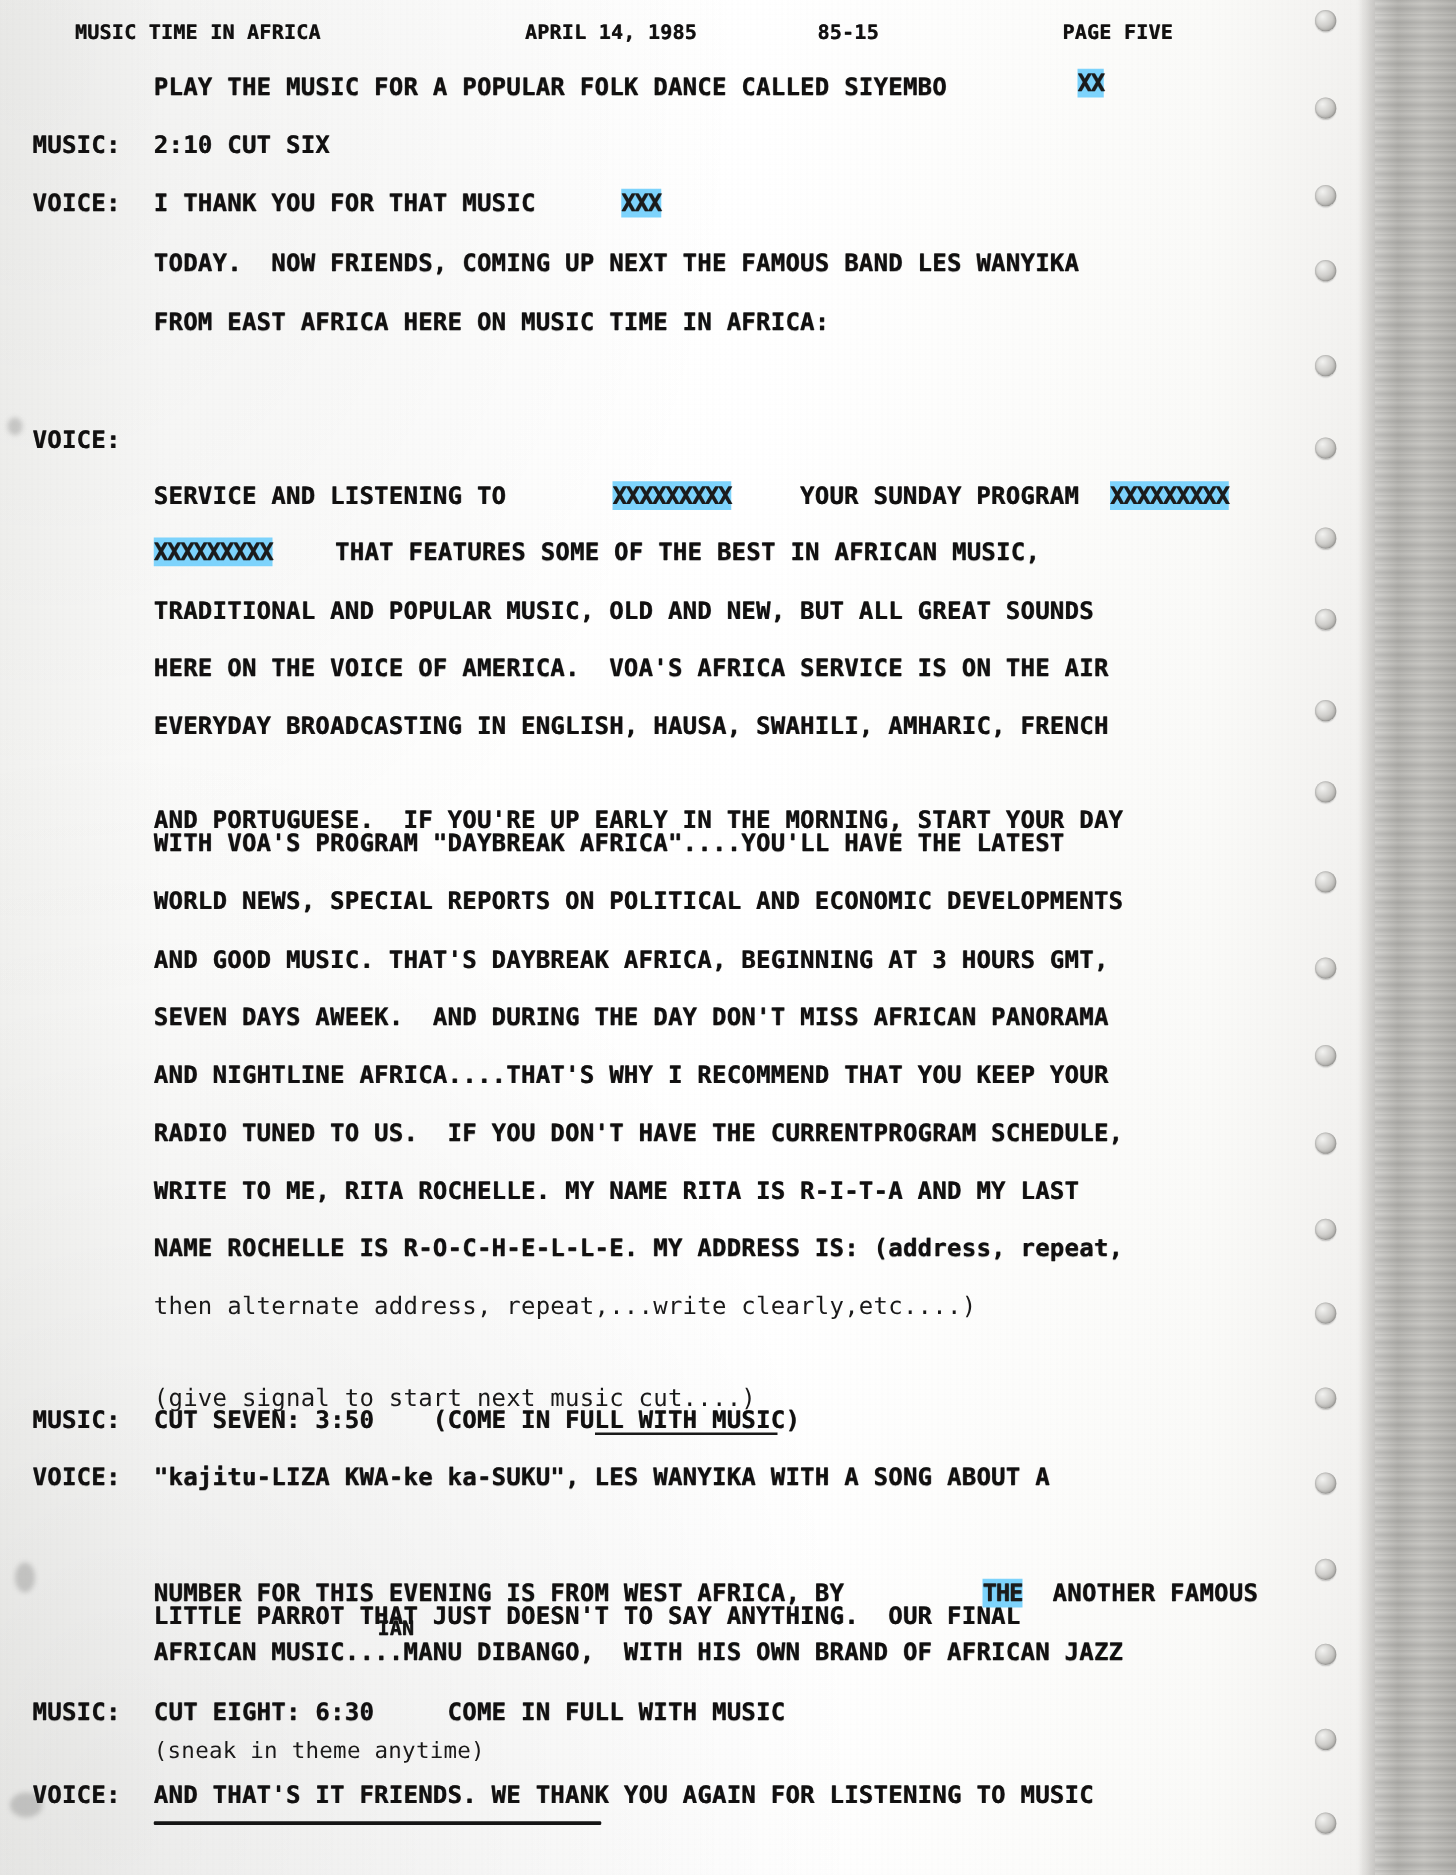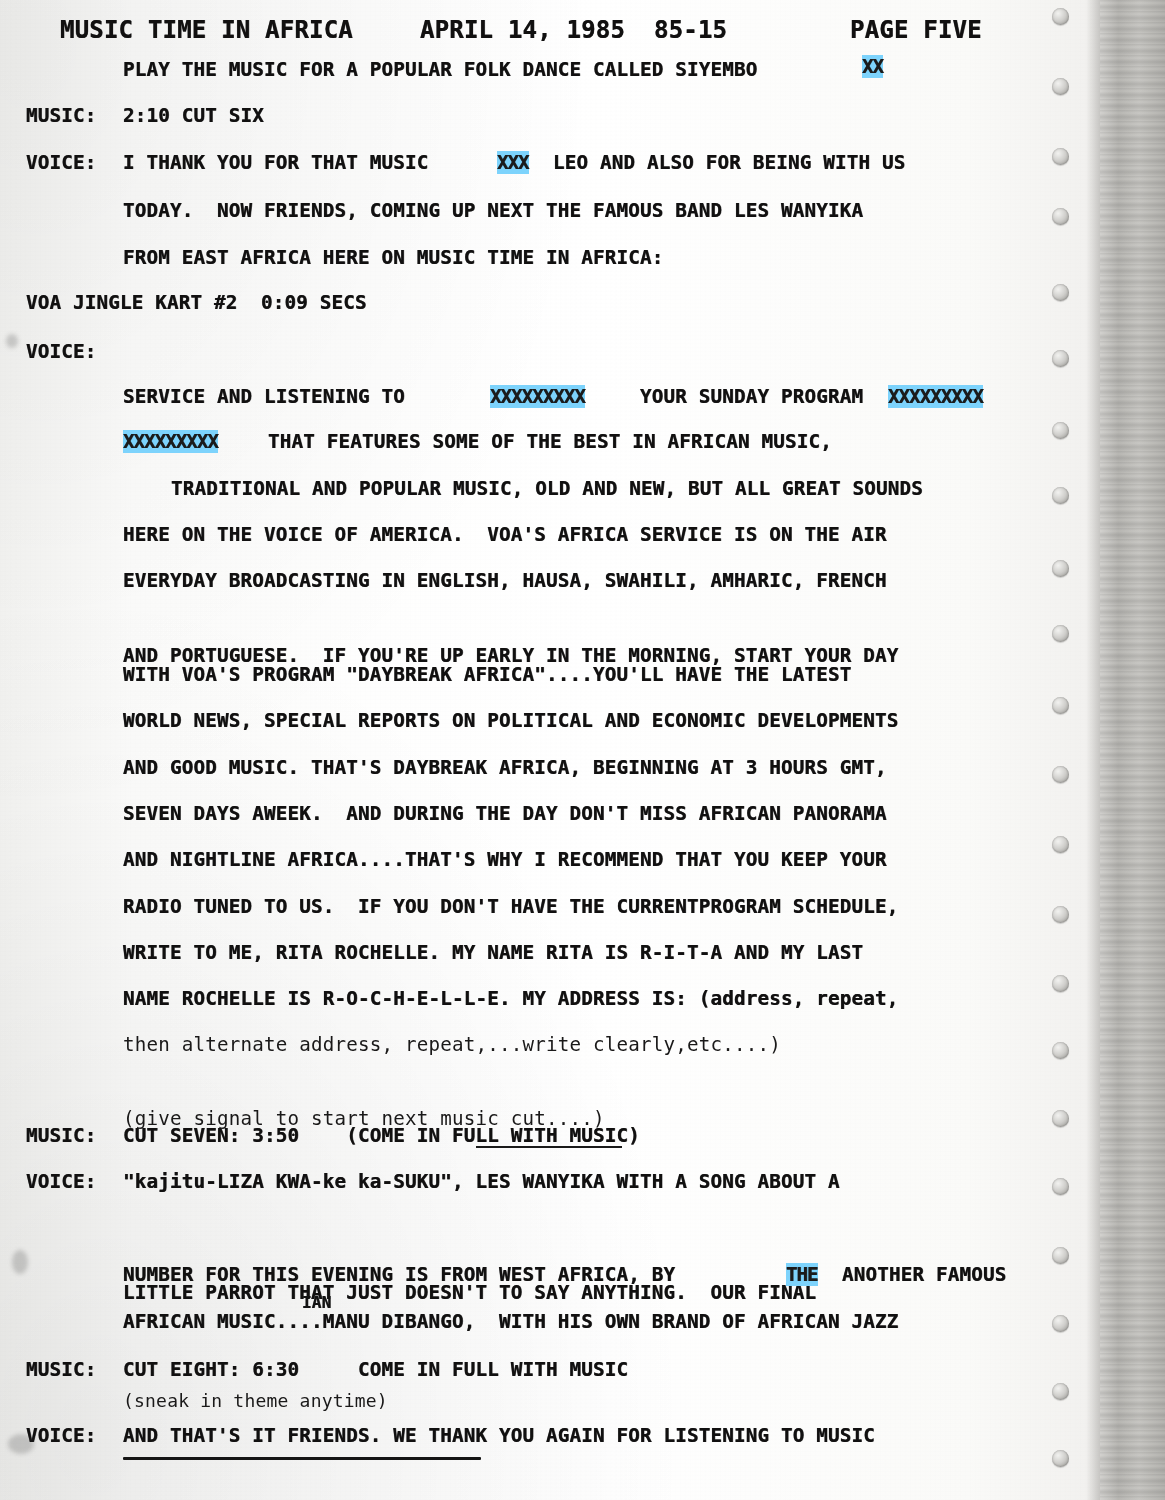--- a/index.html
+++ b/index.html
@@ -83,21 +83,21 @@
     font-weight: 700;
     font-size: 19.2px;
     letter-spacing: 0.2px;
     text-shadow: 0.4px 0 0 rgba(20,20,20,0.55), -0.3px 0 0 rgba(20,20,20,0.35), 0 0.4px 0 rgba(20,20,20,0.30);
   }
   .lite {
     font-weight: 400;
     text-shadow: none;
     color: #1a1919;
   }
-  .hdr { font-size: 24px; padding-left: 32px; }
+  .hdr { font-size: 16px; padding-left: 32px; }
   .xed {
     background: #7dd3fc;
     color: #1b1b1b;
     padding: 0 0;
     letter-spacing: -1px;
   }
   .sup {
     position: absolute;
     font-size: 16px;
     font-weight: 700;
@@ -165,38 +165,36 @@
 
     <div class="line" style="left:123px; top:58px;">PLAY THE MUSIC FOR A POPULAR FOLK DANCE CALLED SIYEMBO</div>
     <div class="line xed" style="left:862px; top:55px;">XX</div>
 
     <div class="line" style="left:26px; top:104px;">MUSIC:</div>
     <div class="line" style="left:123px; top:104px;">2:10 CUT SIX</div>
 
     <div class="line" style="left:26px; top:151px;">VOICE:</div>
     <div class="line" style="left:123px; top:151px;">I THANK YOU FOR THAT MUSIC</div>
     <div class="line xed" style="left:497px; top:151px;">XXX</div>
-    <div class="line" style="left:553px; top:151px;">LEO AND ALSO FOR BEING WITH US</div>
 
     <div class="line" style="left:123px; top:199px;">TODAY.  NOW FRIENDS, COMING UP NEXT THE FAMOUS BAND LES WANYIKA</div>
     <div class="line" style="left:123px; top:246px;">FROM EAST AFRICA HERE ON MUSIC TIME IN AFRICA:</div>
 
-    <div class="line" style="left:26px; top:291px;">VOA JINGLE KART #2  0:09 SECS</div>
 
     <div class="line" style="left:26px; top:340px;">VOICE:</div>
 
     <div class="line" style="left:123px; top:385px;">SERVICE AND LISTENING TO</div>
     <div class="line xed" style="left:490px; top:385px;">XXXXXXXXX</div>
     <div class="line" style="left:640px; top:385px;">YOUR SUNDAY PROGRAM</div>
     <div class="line xed" style="left:888px; top:385px;">XXXXXXXXX</div>
 
     <div class="line xed" style="left:123px; top:430px;">XXXXXXXXX</div>
     <div class="line" style="left:268px; top:430px;">THAT FEATURES SOME OF THE BEST IN AFRICAN MUSIC,</div>
 
-    <div class="line" style="left:123px; top:477px;margin-left:48px;">TRADITIONAL AND POPULAR MUSIC, OLD AND NEW, BUT ALL GREAT SOUNDS</div>
+    <div class="line" style="left:123px; top:477px;">TRADITIONAL AND POPULAR MUSIC, OLD AND NEW, BUT ALL GREAT SOUNDS</div>
     <div class="line" style="left:123px; top:523px;">HERE ON THE VOICE OF AMERICA.  VOA'S AFRICA SERVICE IS ON THE AIR</div>
     <div class="line" style="left:123px; top:569px;">EVERYDAY BROADCASTING IN ENGLISH, HAUSA, SWAHILI, AMHARIC, FRENCH</div>
     <div class="line" style="left:123px; top:616px;margin-top:28px;">AND PORTUGUESE.  IF YOU'RE UP EARLY IN THE MORNING, START YOUR DAY</div>
     <div class="line" style="left:123px; top:663px;">WITH VOA'S PROGRAM "DAYBREAK AFRICA"....YOU'LL HAVE THE LATEST</div>
     <div class="line" style="left:123px; top:709px;">WORLD NEWS, SPECIAL REPORTS ON POLITICAL AND ECONOMIC DEVELOPMENTS</div>
     <div class="line" style="left:123px; top:756px;">AND GOOD MUSIC. THAT'S DAYBREAK AFRICA, BEGINNING AT 3 HOURS GMT,</div>
     <div class="line" style="left:123px; top:802px;">SEVEN DAYS AWEEK.  AND DURING THE DAY DON'T MISS AFRICAN PANORAMA</div>
     <div class="line" style="left:123px; top:848px;">AND NIGHTLINE AFRICA....THAT'S WHY I RECOMMEND THAT YOU KEEP YOUR</div>
     <div class="line" style="left:123px; top:895px;">RADIO TUNED TO US.  IF YOU DON'T HAVE THE CURRENTPROGRAM SCHEDULE,</div>
     <div class="line" style="left:123px; top:941px;">WRITE TO ME, RITA ROCHELLE. MY NAME RITA IS R-I-T-A AND MY LAST</div>

